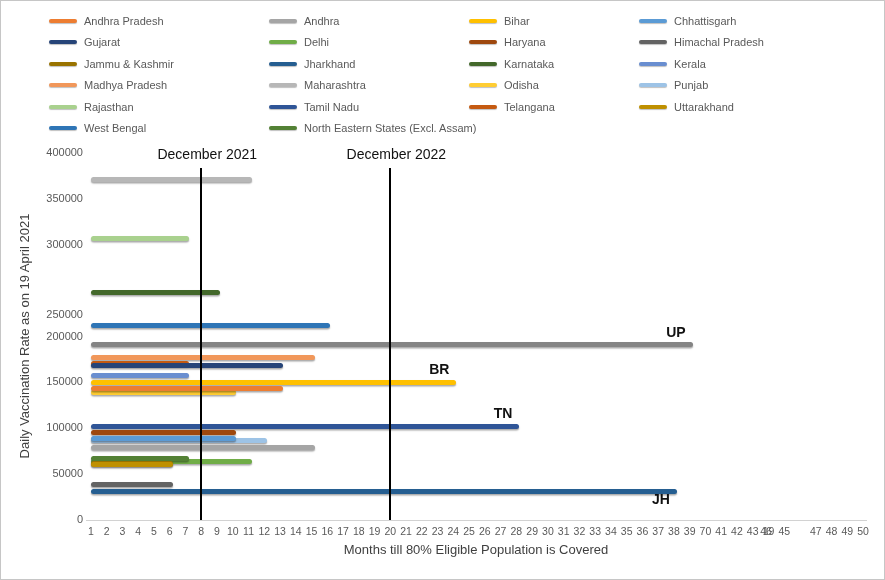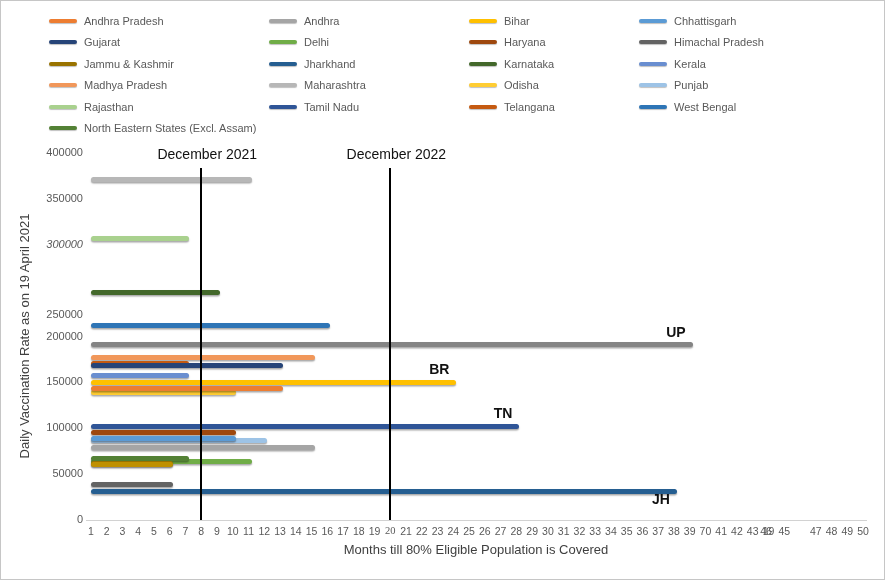--- a/index.html
+++ b/index.html
@@ -94,37 +94,41 @@
       </div>
       <div class="legend-item">
         <span class="legend-line" style="background: rgb(47, 85, 151);"></span>
         <span class="legend-label">Tamil Nadu</span>
       </div>
       <div class="legend-item">
         <span class="legend-line" style="background: rgb(197, 90, 17);"></span>
         <span class="legend-label">Telangana</span>
       </div>
       <div class="legend-item">
+        <span class="legend-line" style="background: rgb(191, 144, 0);"></span>
+        <span class="legend-label">Uttarakhand</span>
+      </div>
+      <div class="legend-item">
         <span class="legend-line" style="background: rgb(46, 117, 182);"></span>
         <span class="legend-label">West Bengal</span>
       </div>
       <div class="legend-item">
         <span class="legend-line" style="background: rgb(83, 129, 53);"></span>
         <span class="legend-label">North Eastern States (Excl. Assam)</span>
       </div>
     </div>
 
   <div id="ticks">
       <div class="ytick" style="top: 512px;">0</div>
       <div class="ytick" style="top: 466.125px;">50000</div>
       <div class="ytick" style="top: 420.25px;">100000</div>
       <div class="ytick" style="top: 374.375px;">150000</div>
       <div class="ytick" style="top: 328.5px;">200000</div>
       <div class="ytick" style="top: 282.625px; margin-top: 24px;">250000</div>
-      <div class="ytick" style="top: 236.75px; font-style: italic;">300000</div>
+      <div class="ytick" style="top: 236.75px;">300000</div>
       <div class="ytick" style="top: 190.875px;">350000</div>
       <div class="ytick" style="top: 145px;">400000</div>
       <div class="xtick" style="left: 80px;">1</div>
       <div class="xtick" style="left: 95.7551px;">2</div>
       <div class="xtick" style="left: 111.51px;">3</div>
       <div class="xtick" style="left: 127.265px;">4</div>
       <div class="xtick" style="left: 143.02px;">5</div>
       <div class="xtick" style="left: 158.776px;">6</div>
       <div class="xtick" style="left: 174.531px;">7</div>
       <div class="xtick" style="left: 190.286px;">8</div>
@@ -132,21 +136,21 @@
       <div class="xtick" style="left: 221.796px;">10</div>
       <div class="xtick" style="left: 237.551px;">11</div>
       <div class="xtick" style="left: 253.306px;">12</div>
       <div class="xtick" style="left: 269.061px;">13</div>
       <div class="xtick" style="left: 284.816px;">14</div>
       <div class="xtick" style="left: 300.571px;">15</div>
       <div class="xtick" style="left: 316.327px;">16</div>
       <div class="xtick" style="left: 332.082px;">17</div>
       <div class="xtick" style="left: 347.837px;">18</div>
       <div class="xtick" style="left: 363.592px;">19</div>
-      <div class="xtick" style="left: 379.347px; font-family: Liberation Serif, serif;">20</div>
+      <div class="xtick" style="left: 379.347px;">20</div>
       <div class="xtick" style="left: 395.102px;">21</div>
       <div class="xtick" style="left: 410.857px;">22</div>
       <div class="xtick" style="left: 426.612px;">23</div>
       <div class="xtick" style="left: 442.367px;">24</div>
       <div class="xtick" style="left: 458.122px;">25</div>
       <div class="xtick" style="left: 473.878px;">26</div>
       <div class="xtick" style="left: 489.633px;">27</div>
       <div class="xtick" style="left: 505.388px;">28</div>
       <div class="xtick" style="left: 521.143px;">29</div>
       <div class="xtick" style="left: 536.898px;">30</div>

